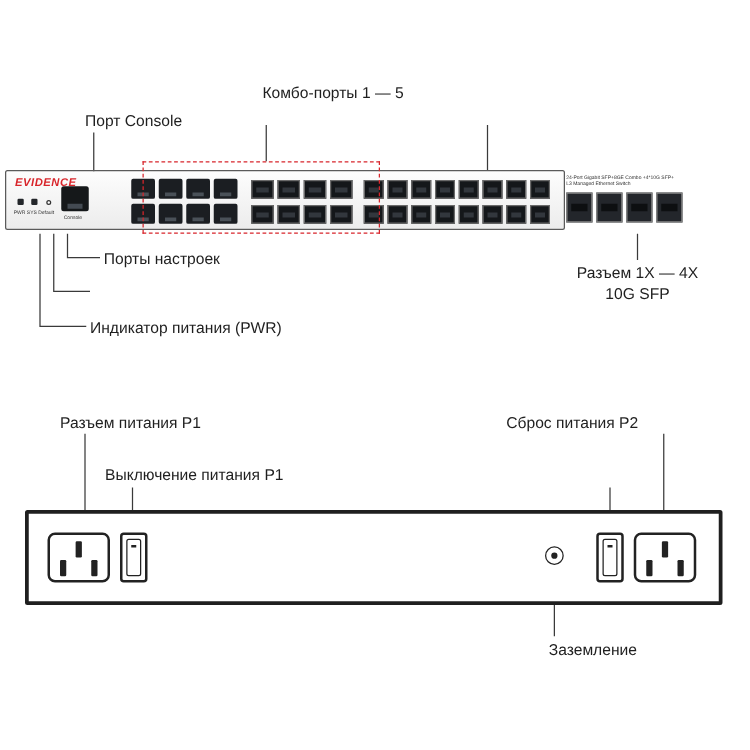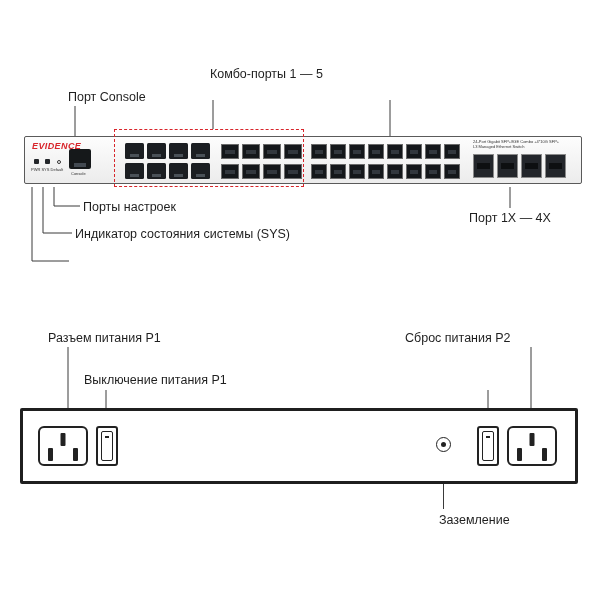--- a/index.html
+++ b/index.html
@@ -9,21 +9,21 @@
     background: #ffffff; overflow: hidden;
     font-family: "Liberation Sans", "DejaVu Sans", sans-serif;
     color: #1f1f1f;
   }
   svg.leaders { position:absolute; left:0; top:0; width:600px; height:600px; }
   .ann { position:absolute; font-size:12.5px; line-height:16px; white-space:nowrap; }
   .ann.center { text-align:center; }
 
   
   .front-panel {
-    position:absolute; left:24px; top:136px; width:558px; height:48px;
+    position:absolute; left:4px; top:136px; width:448px; height:48px;
     background: linear-gradient(#fdfdfd, #ececec);
     border:1px solid #5a5a5a; border-radius:2px;
   }
   .brand { position:absolute; left:7px; top:4px; font-size:9px; font-weight:bold;
            font-style:italic; letter-spacing:.4px; }
   .led { position:absolute; width:5px; height:5px; background:#23262a; border-radius:1px; }
   .reset-hole { position:absolute; width:4px; height:4px; border:1px solid #333; border-radius:50%; background:#fff; }
   .tiny-cap { position:absolute; font-size:4px; line-height:5px; color:#333; white-space:nowrap; }
   .console-port { position:absolute; left:44px; top:12px; width:22px; height:20px;
                   background:#15181a; border-radius:2px; }
@@ -84,25 +84,26 @@
 
   <div class="ann" style="left:68px; top:89px">Порт Console</div>
 
   <div class="ann" style="left:210px; top:66px">
     <div>Комбо-порты 1 — 5</div>
   </div>
 
 
   <div class="ann" style="left:83px; top:199px">Порты настроек</div>
 
-  <div class="ann" style="left:75px; top:226px">Индикатор состояния системы (SYS)</div>
 
+  <div class="ann" style="left:72px; top:254px">Индикатор питания (PWR)</div>
 
   <div class="ann center" style="left:445px; top:210px; width:130px">
-    <div style="line-height:17px">Порт 1X — 4X</div>
+    <div style="line-height:17px">Разъем 1X — 4X</div>
+    <div style="line-height:17px">10G SFP</div>
   </div>
 
   <div class="front-panel" id="front-panel">
     <div class="brand" id="brand" style="color: rgb(216, 37, 43);">EVIDENCE</div>
     <div class="led" style="left:9px; top:22px"></div>
     <div class="led" style="left:20px; top:22px"></div>
     <div class="reset-hole" style="left:32px; top:22.5px"></div>
     <div class="tiny-cap" style="left:6px; top:30px">PWR SYS Default</div>
     <div class="console-port"></div>
     <div class="tiny-cap" style="left:46px; top:34px">Console</div>

